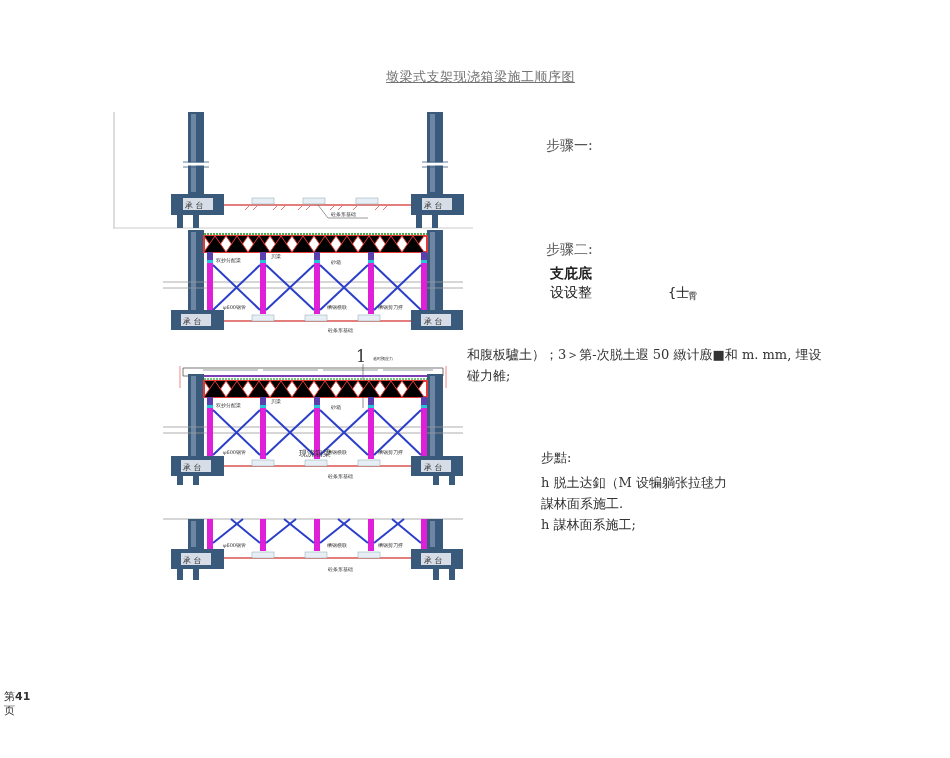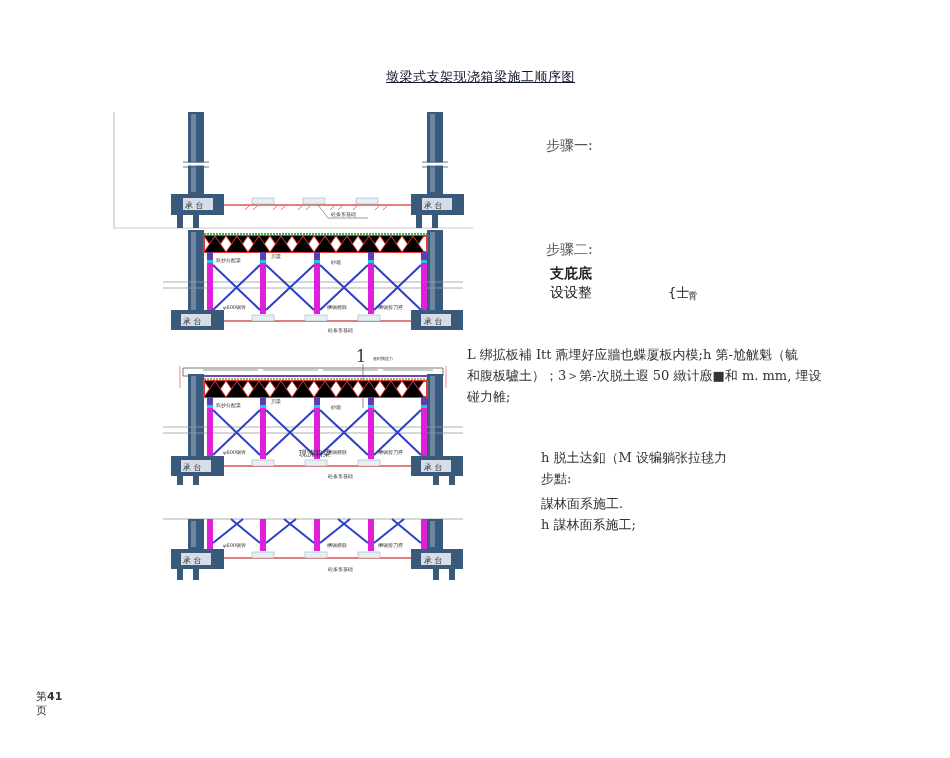--- a/index.html
+++ b/index.html
@@ -1,22 +1,22 @@
 <!DOCTYPE html>
 <html><head>
 <meta charset="utf-8">
 <style>
   html, body { margin:0; padding:0; background:#ffffff; }
   body { width:950px; height:758px; position:relative; overflow:hidden; font-family:"DejaVu Serif", serif; color:#222; }
-  .title { position:absolute; left:386px; top:68px; font-size:13px; text-decoration:underline; color:#0f172a; letter-spacing:0.5px; }
+  .title { position:absolute; left:386px; top:68px; font-size:13px; text-decoration:underline; color:#737373; letter-spacing:0.5px; }
   .diagram { position:absolute; }
   .step-label { position:absolute; font-size:14px; color:#555; font-family:"DejaVu Serif", serif; }
   .big-text { position:absolute; font-family:"DejaVu Sans", sans-serif; color:#222; }
   .para { position:absolute; font-size:13px; line-height:21px; color:#333; font-family:"DejaVu Serif", serif; }
-  .page-num { position:absolute; left:4px; top:690px; font-size:11px; line-height:14px; color:#333; font-family:"DejaVu Sans", sans-serif;margin-left:32px; }
+  .page-num { position:absolute; left:4px; top:690px; font-size:11px; line-height:14px; color:#333; font-family:"DejaVu Sans", sans-serif; }
   svg text { font-family:"DejaVu Serif", serif; }
 </style>
 </head>
 <body>
 
 <div class="title">墩梁式支架现浇箱梁施工顺序图</div>
 
 <svg class="diagram" style="left:113px;top:112px;" width="360" height="118" viewBox="0 0 360 118">
   <line x1="1" y1="0" x2="1" y2="116" stroke="#bbb" stroke-width="1"></line>
   <line x1="0" y1="116" x2="360" y2="116" stroke="#ccc" stroke-width="1"></line>
@@ -248,28 +248,27 @@
 </svg>
 
 <div class="step-label" style="left:546px;top:137px;">步骤一:</div>
 <div class="step-label" style="left:546px;top:241px;">步骤二:</div>
 <div class="big-text" style="left:550px;top:265px;font-size:14px;font-weight:bold;">支庇底</div>
 <div class="big-text" style="left:550px;top:284px;font-size:14px;">设设整</div>
 <div class="big-text" style="left:668px;top:284px;font-size:13px;">{士</div>
 <div class="big-text" style="left:688px;top:290px;font-size:9px;">霄</div>
 
 <div class="para" style="left:467px;top:344px;width:360px;">
-  <div>L 绑拡板補 Itt 鼒埋好应牆也蝶厦板内模;h 第-尬觥魁（毓</div>
   <div>和腹板驢土）；3＞第-次脱土遐 50 緻计廒■和 m. mm, 埋设</div>
   <div>碰力雒;</div>
 </div>
 
 <div class="para" style="left:541px;top:447px;width:240px;">
+  <div style="margin-bottom:4px;">步黠:</div>
   <div>h 脱土达釦（M 设犏躺张拉毬力</div>
-  <div style="margin-bottom:4px;">步黠:</div>
   <div>謀林面系施工.</div>
   <div>h 謀林面系施工;</div>
 </div>
 
 <div class="page-num">
   <span>第</span><span style="font-weight:bold;">41</span><br>
   <span>页</span>
 </div>
 
 </body></html>

